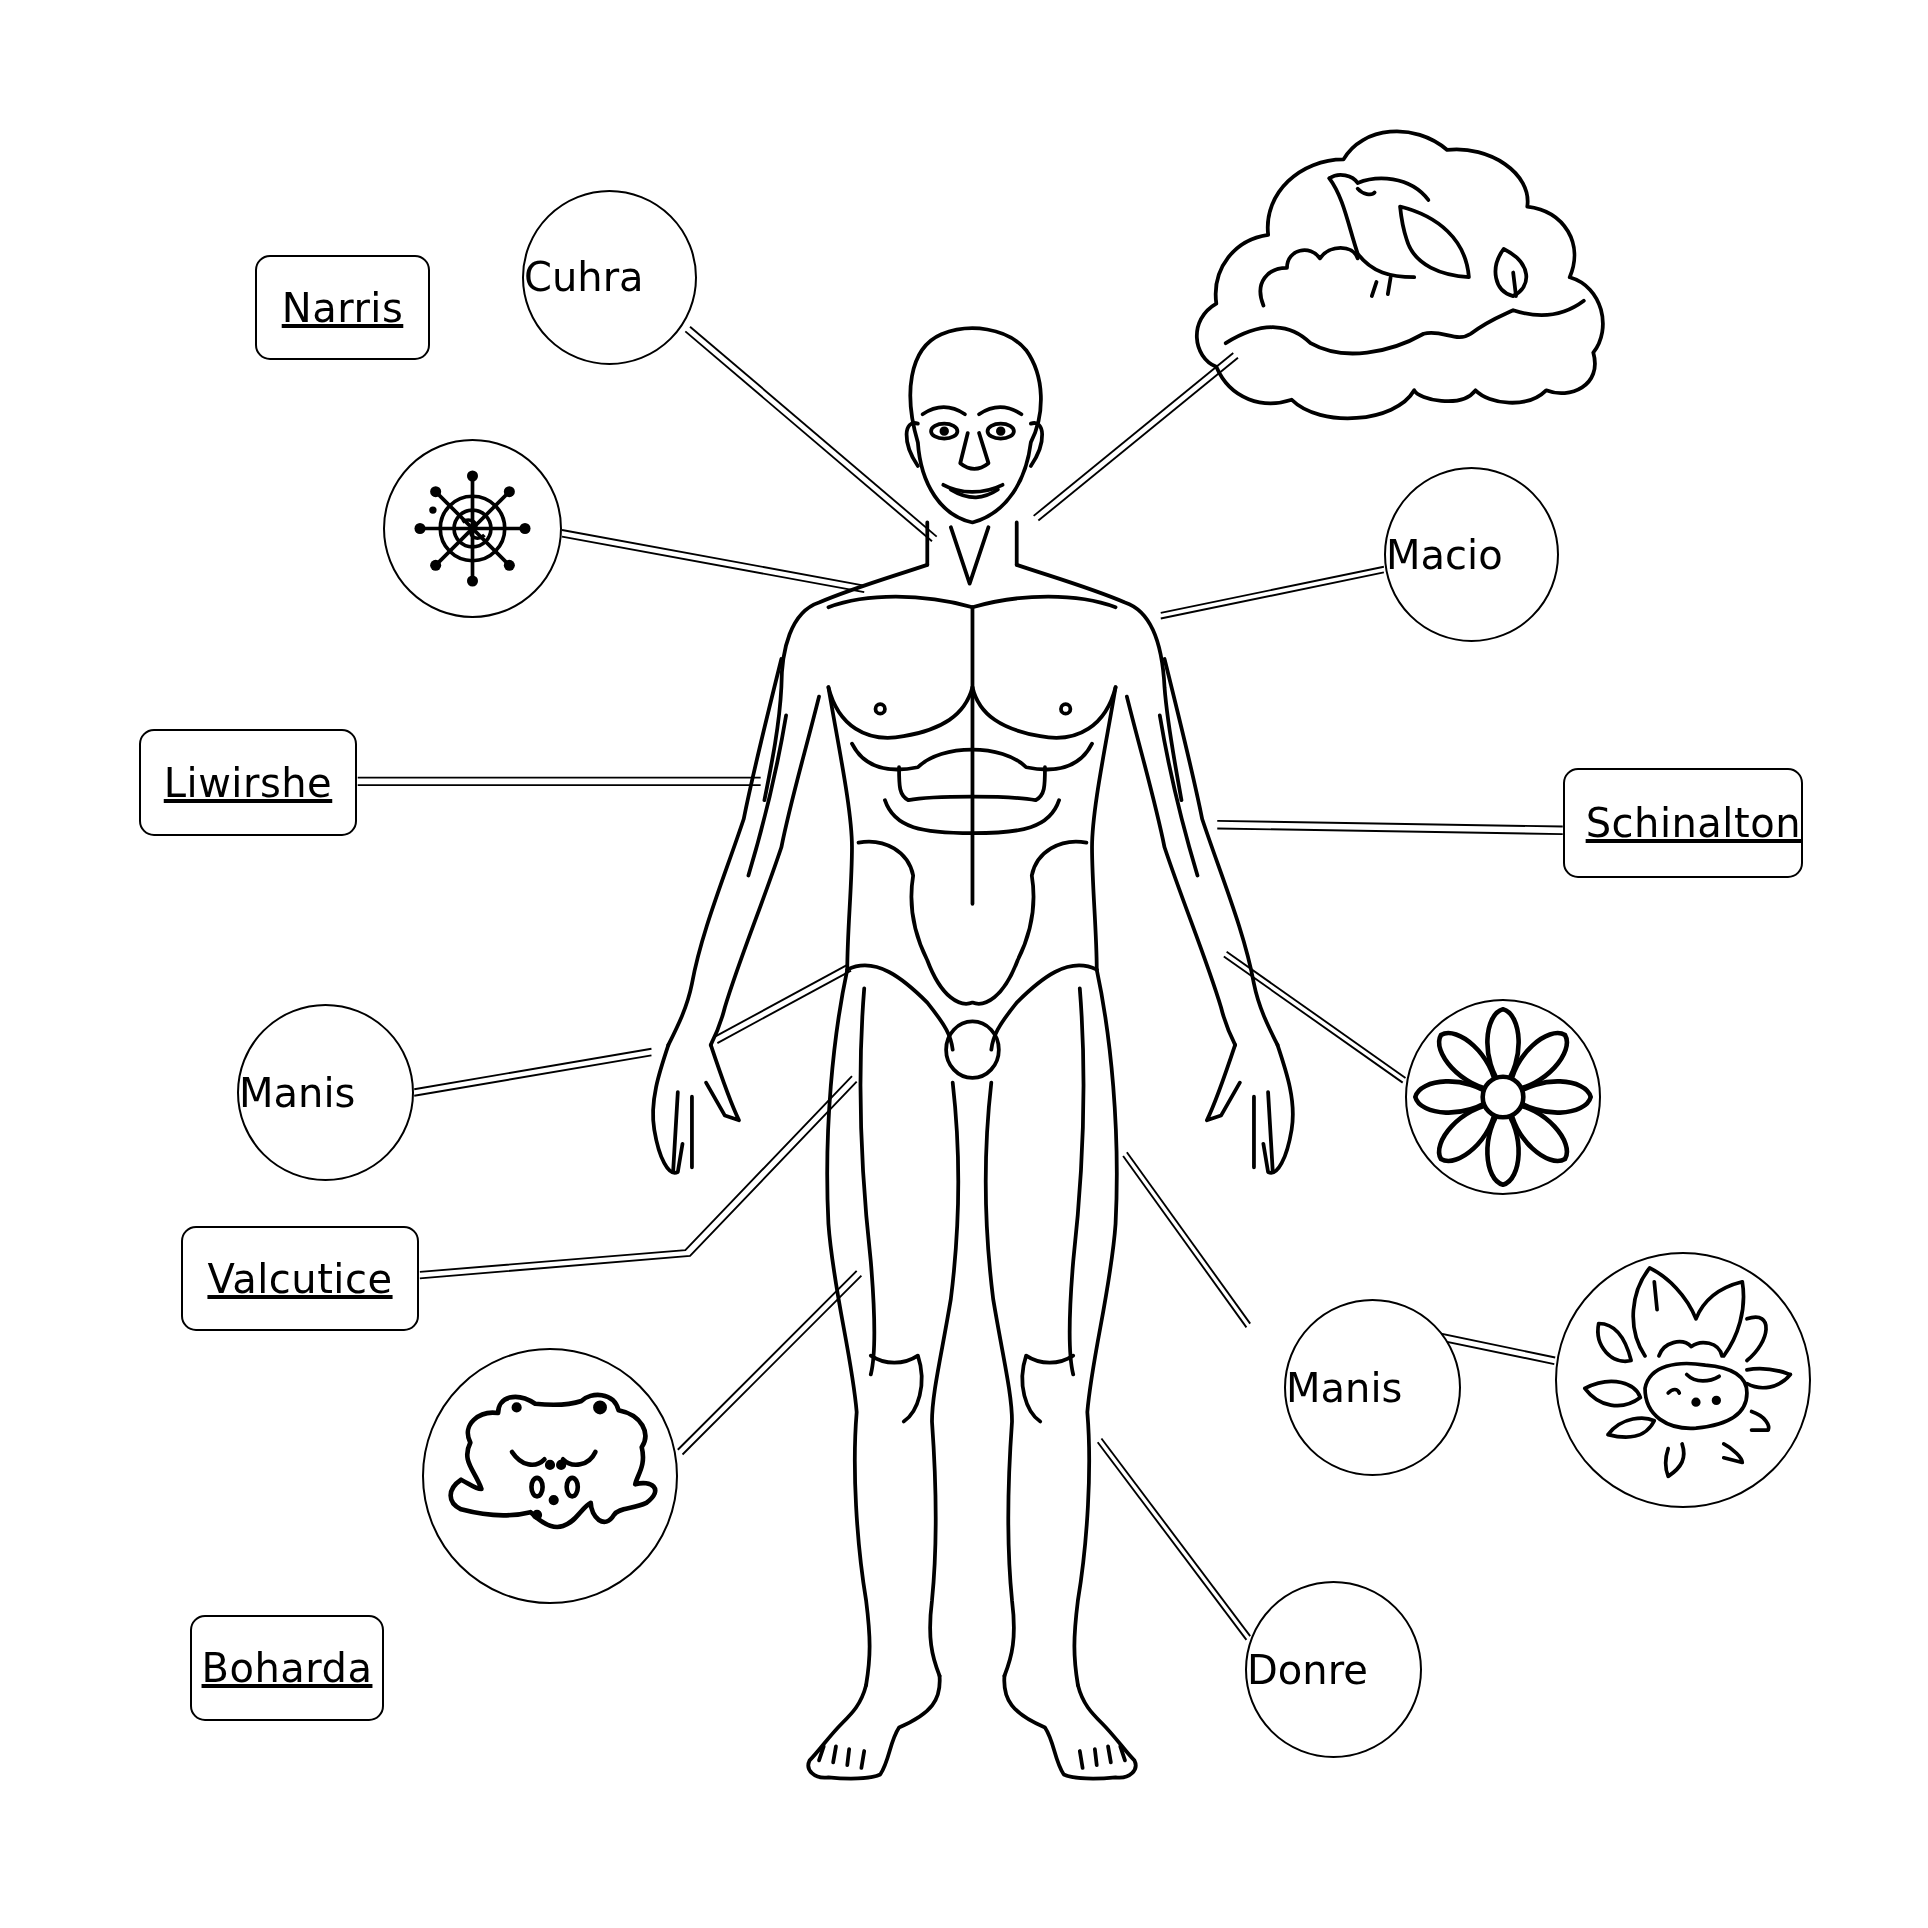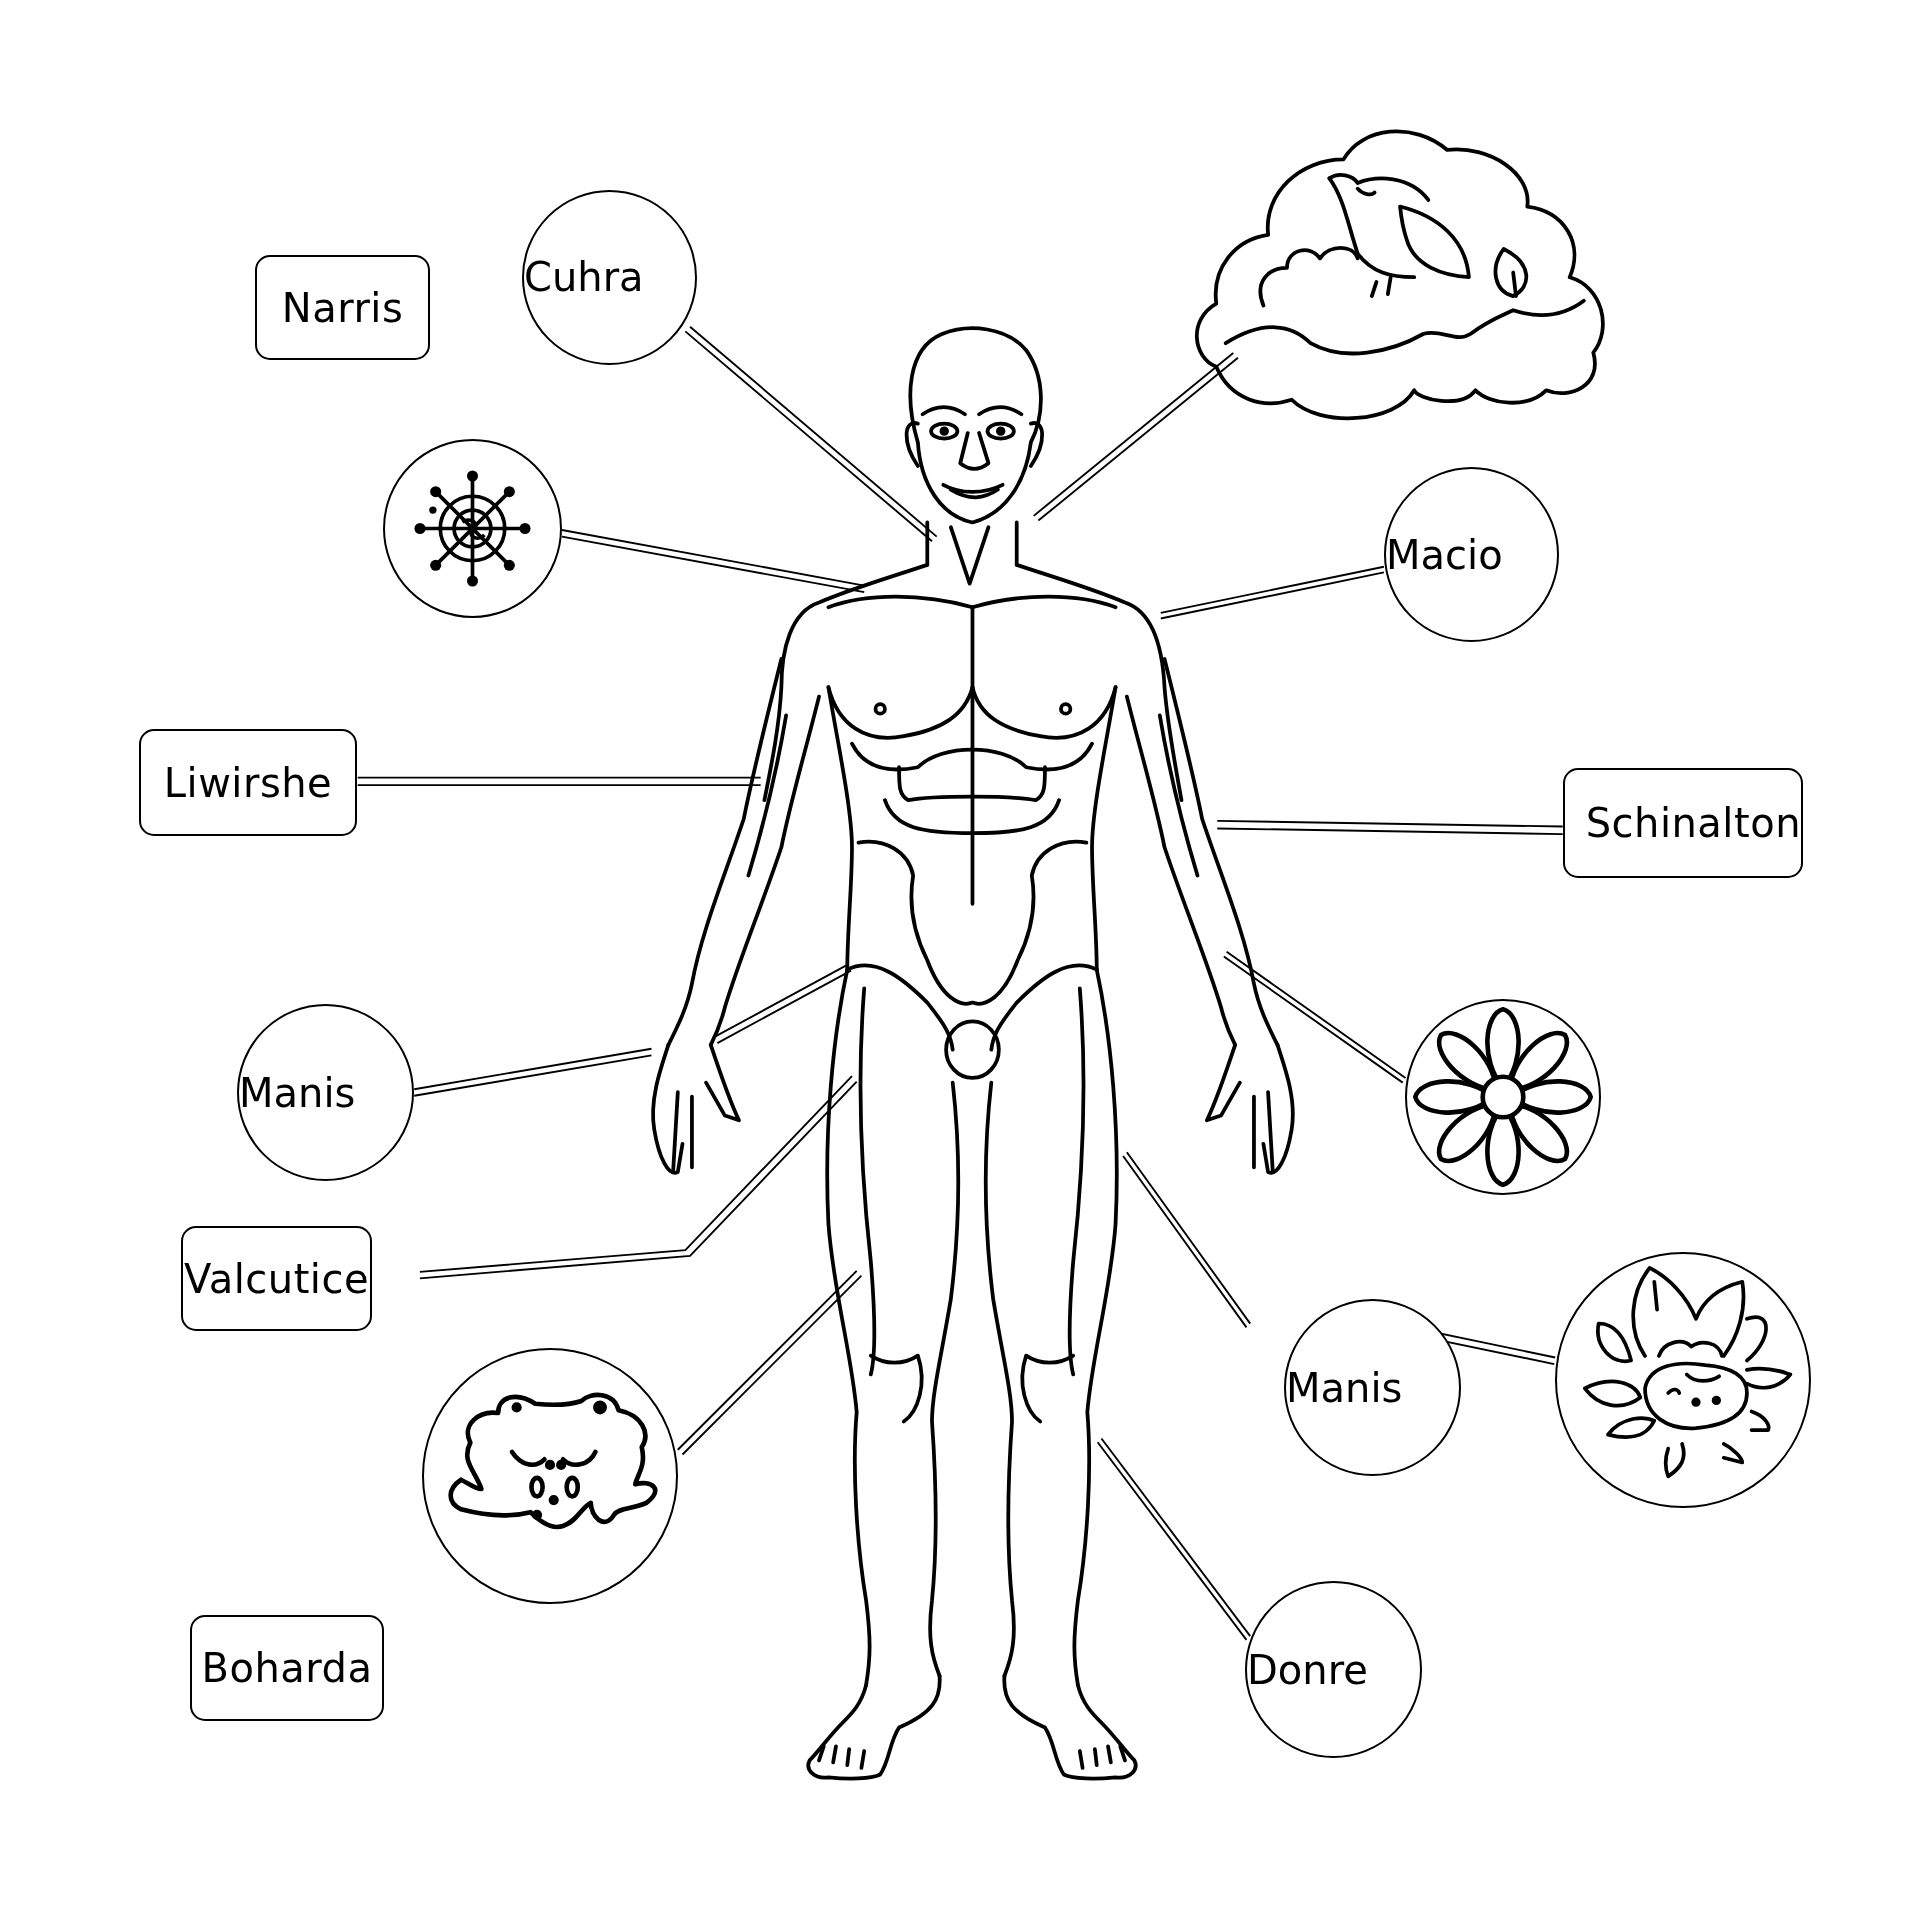--- a/index.html
+++ b/index.html
@@ -3,21 +3,21 @@
 <meta charset="utf-8">
 <style>
   html, body { margin: 0; padding: 0; background: #ffffff; }
   body { width: 1928px; height: 1928px; position: relative; overflow: hidden;
          font-family: "DejaVu Sans", sans-serif; }
   #canvas { position: absolute; left: 0; top: 0; width: 1928px; height: 1928px; }
   .label-box {
     position: absolute; box-sizing: border-box;
     border: 2.8px solid #000; border-radius: 15px; background: #fff;
     display: flex; align-items: center; justify-content: center;
-    font-size: 40px; color: #000; letter-spacing: 0.5px;
+    font-size: 40px; color: #000; letter-spacing: 0.5px; text-decoration: underline;
   }
   .label-circle {
     position: absolute; box-sizing: border-box;
     border: 2.4px solid #000; border-radius: 50%; background: #fff;
     display: flex; align-items: center; 
     font-size: 40px; color: #000;
   }
   .icon-circle {
     position: absolute; box-sizing: border-box;
     border: 2.4px solid #000; border-radius: 50%; background: #fff;
@@ -181,21 +181,21 @@
 </div>
 
 <div class="label-box" style="left:1563px;top:768px;width:240px;height:110px;justify-content:flex-end;">
   <span class="lbl">Schinalton</span>
 </div>
 
 <div class="label-circle" style="left:237px;top:1004px;width:177px;height:177px;">
   <span class="lbl">Manis</span>
 </div>
 
-<div class="label-box" style="left:181px;top:1226px;width:191px;height:105px;">
+<div class="label-box" style="left:181px;top:1226px;width:238px;height:105px;">
   <span class="lbl">Valcutice</span>
 </div>
 
 <div class="label-circle" style="left:1284px;top:1299px;width:177px;height:177px;">
   <span class="lbl">Manis</span>
 </div>
 
 <div class="label-box" style="left:190px;top:1615px;width:194px;height:106px;">
   <span class="lbl">Boharda</span>
 </div>

